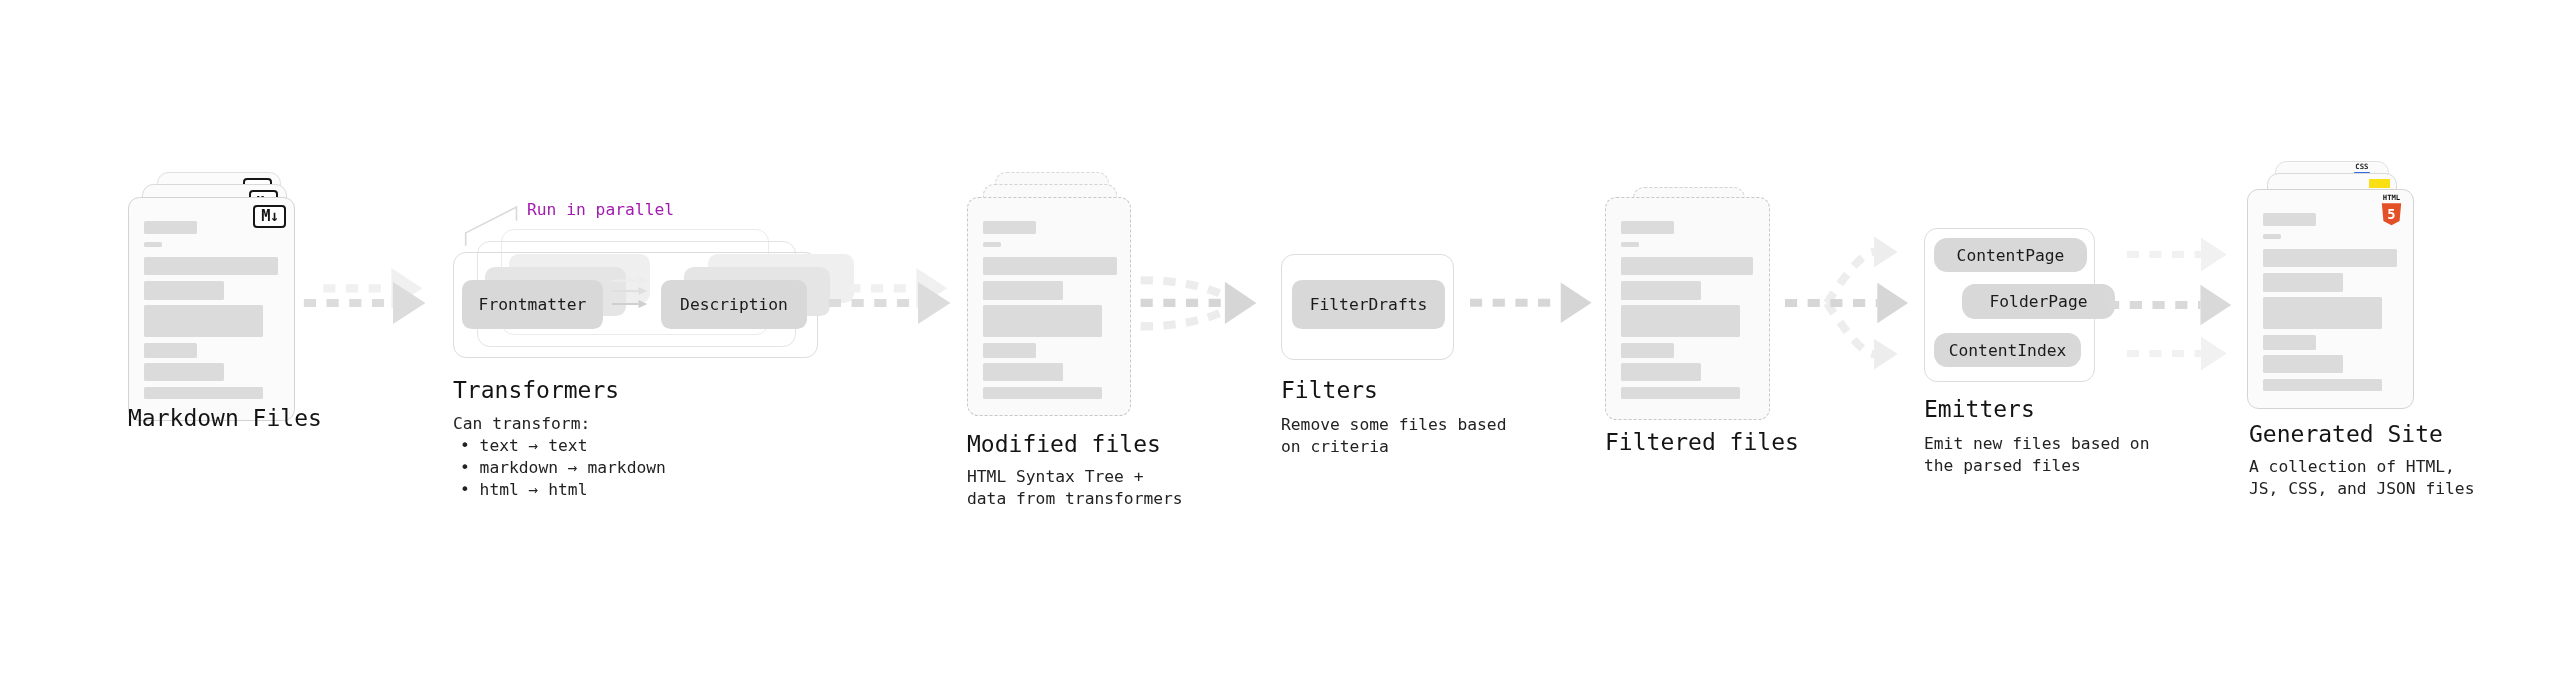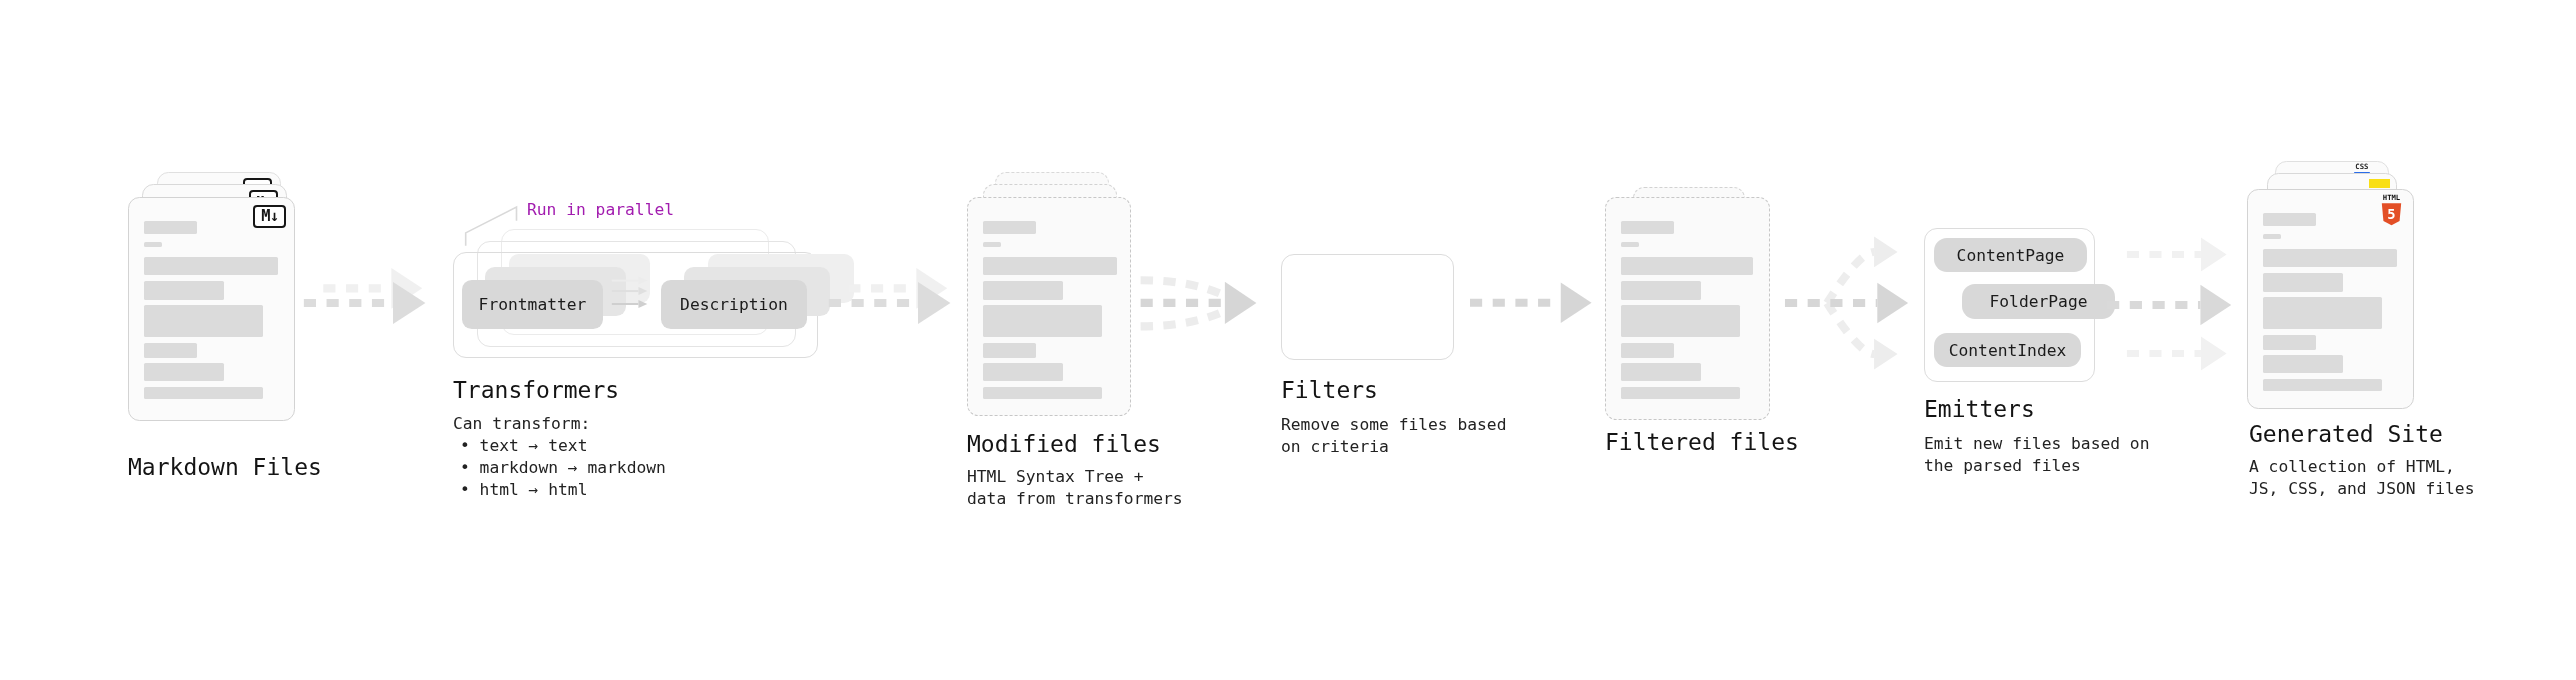--- a/index.html
+++ b/index.html
@@ -68,21 +68,21 @@
     <div class="md-badge">M↓</div>
     <div class="bar b1"></div>
     <div class="bar b2"></div>
     <div class="bar b3"></div>
     <div class="bar b4"></div>
     <div class="bar b5"></div>
     <div class="bar b6"></div>
     <div class="bar b7"></div>
     <div class="bar b8"></div>
   </div>
-  <div class="stage-title" style="left:128px;top:454px;">Markdown Files</div>
+  <div class="stage-title" style="left:128px;top:405px;">Markdown Files</div>
 
   <svg class="abs" style="left:299px;top:260px;" width="154" height="77" viewBox="0 0 190 95">
     <line x1="30" y1="35" x2="114" y2="35" stroke="#f0f0f0" stroke-width="10" stroke-dasharray="15 13"></line>
     <polygon points="114,10 114,60 152,35" fill="#f0f0f0"></polygon>
     <line x1="6" y1="53" x2="116" y2="53" stroke="#dcdcdc" stroke-width="10" stroke-dasharray="15 13"></line>
     <polygon points="116,27 116,79 156,53" fill="#dcdcdc"></polygon>
   </svg>
 
   <div class="container-box back2" style="left:501px;top:229px;width:268px;height:106px;"></div>
   <div class="container-box back1" style="left:477px;top:241px;width:319px;height:106px;"></div>
@@ -143,20 +143,21 @@
   </div>
 
   <svg class="abs" style="left:1134px;top:264px;" width="142" height="81" viewBox="0 0 175 100">
     <path d="M8,20 Q72,20 114,40" fill="none" stroke="#ececec" stroke-width="10" stroke-dasharray="15 13"></path>
     <path d="M8,77 Q72,77 114,57" fill="none" stroke="#ececec" stroke-width="10" stroke-dasharray="15 13"></path>
     <line x1="8" y1="48" x2="112" y2="48" stroke="#d6d6d6" stroke-width="10" stroke-dasharray="15 13"></line>
     <polygon points="112,22 112,74 151,48" fill="#d6d6d6"></polygon>
   </svg>
 
   <div class="container-box" style="left:1281px;top:254px;width:173px;height:106px;"></div>
+  <div class="pill" style="left:1292px;top:280px;width:153px;height:49px;">FilterDrafts</div>
   <div class="stage-title" style="left:1281px;top:377px;">Filters</div>
   <div class="stage-sub" style="left:1281px;top:414px;">
     <span style="display:block;">Remove some files based</span>
     <span style="display:block;">on criteria</span>
   </div>
 
   <svg class="abs" style="left:1465px;top:280px;" width="134" height="47" viewBox="0 0 165 58">
     <line x1="6" y1="28" x2="118" y2="28" stroke="#d6d6d6" stroke-width="10" stroke-dasharray="15 13"></line>
     <polygon points="118,3 118,53 156,28" fill="#d6d6d6"></polygon>
   </svg>

